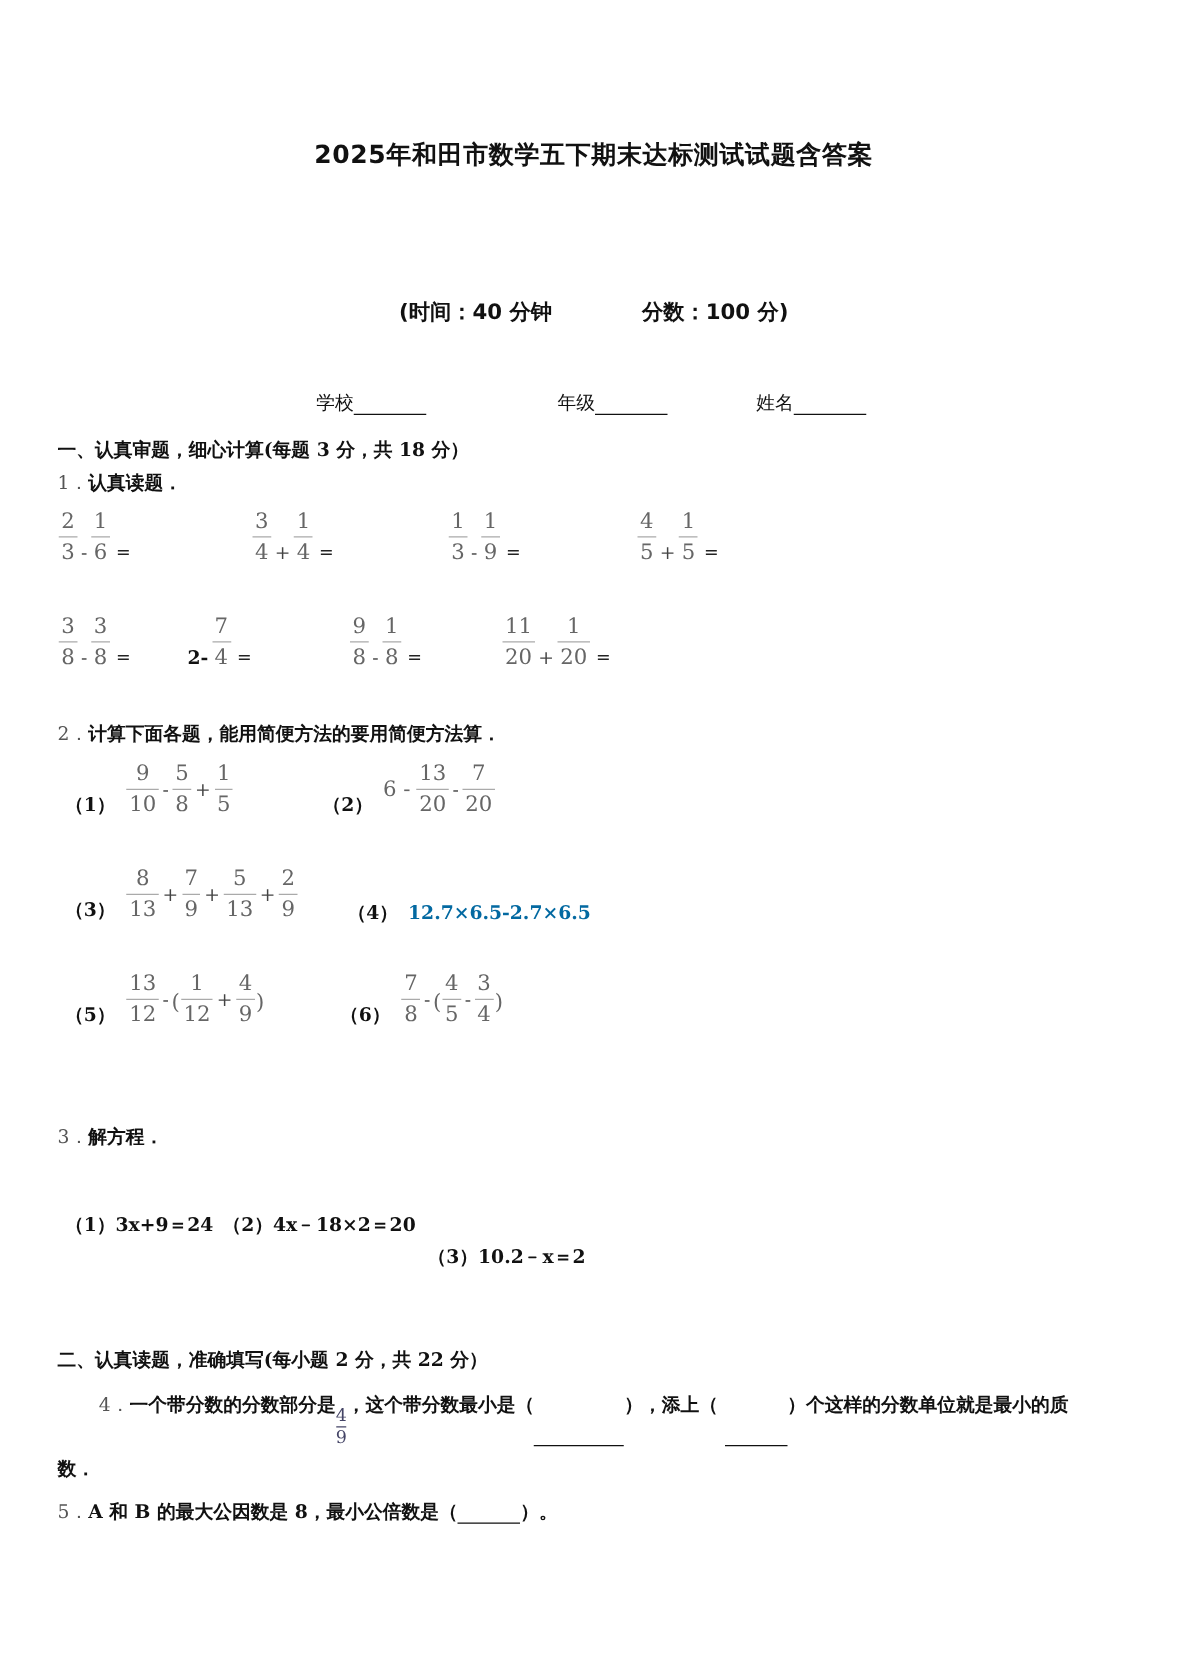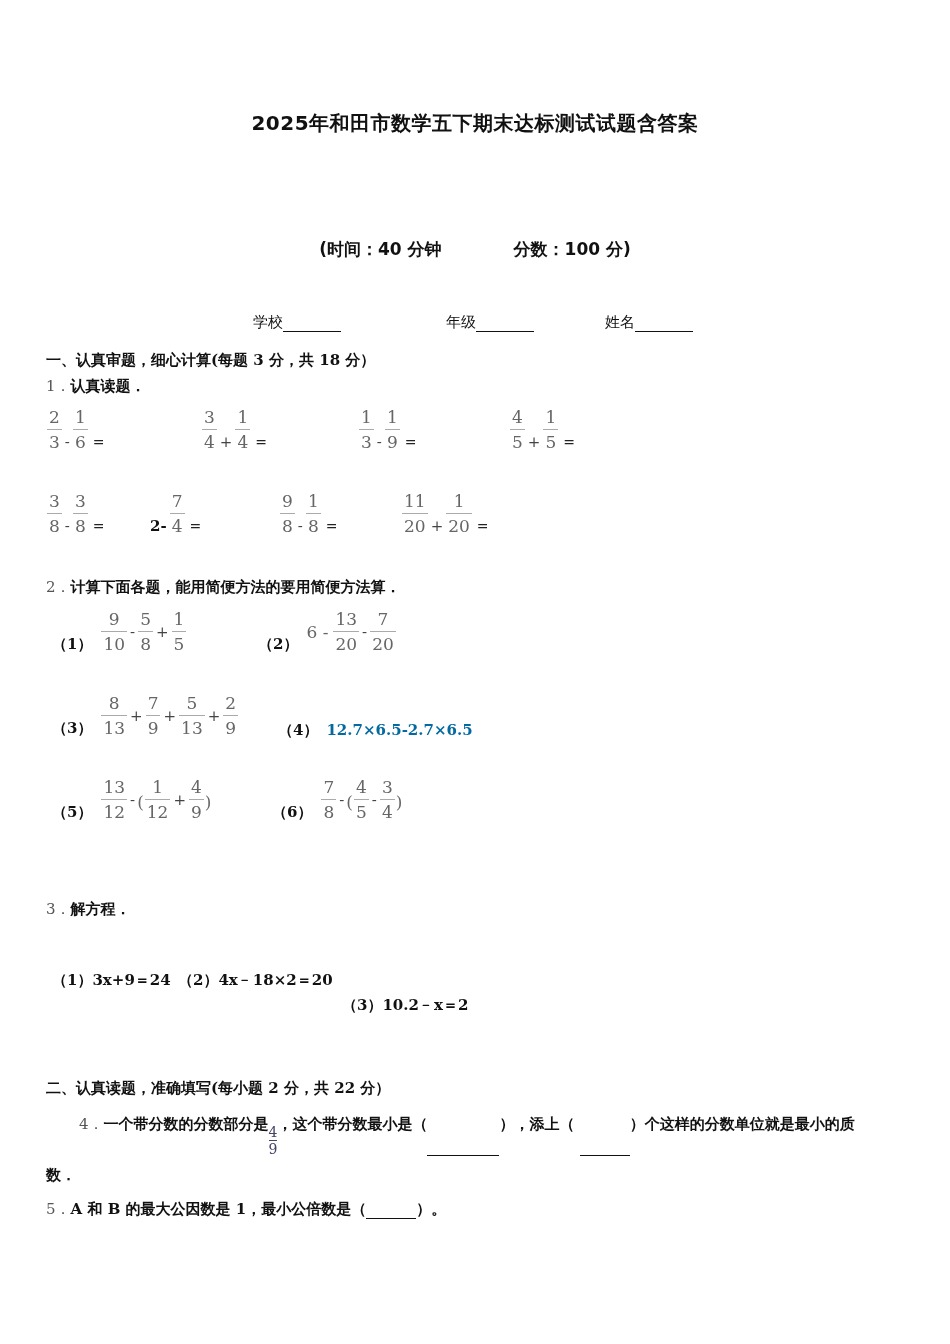--- a/index.html
+++ b/index.html
@@ -296,14 +296,14 @@
 <div class="abs line-text" style="top:1115px; left:46px;margin-left:33px;">
   <span class="qnum">4．</span><span>一个带分数的分数部分是</span><span class="inline-frac">
       <span>4</span>
       <span class="bar"></span>
       <span>9</span>
     </span><span>，这个带分数最小是（</span><span class="blank" style="width:72px;"></span><span>），添上（ </span><span class="blank" style="width:50px;"></span><span>）个这样的分数单位就是最小的质</span>
 </div>
 <div class="abs line-text" style="top:1166px; left:46px;">数．</div>
 
 <div class="abs line-text" style="top:1200px; left:46px;">
-  <span class="qnum">5．</span><span>A 和 B 的最大公因数是 1，最小公倍数是（</span><span class="blank" style="width:50px;"></span><span>）。</span>
+  <span class="qnum">5．</span><span>A 和 B 的最大公因数是 8，最小公倍数是（</span><span class="blank" style="width:50px;"></span><span>）。</span>
 </div>
 
 </body></html>

